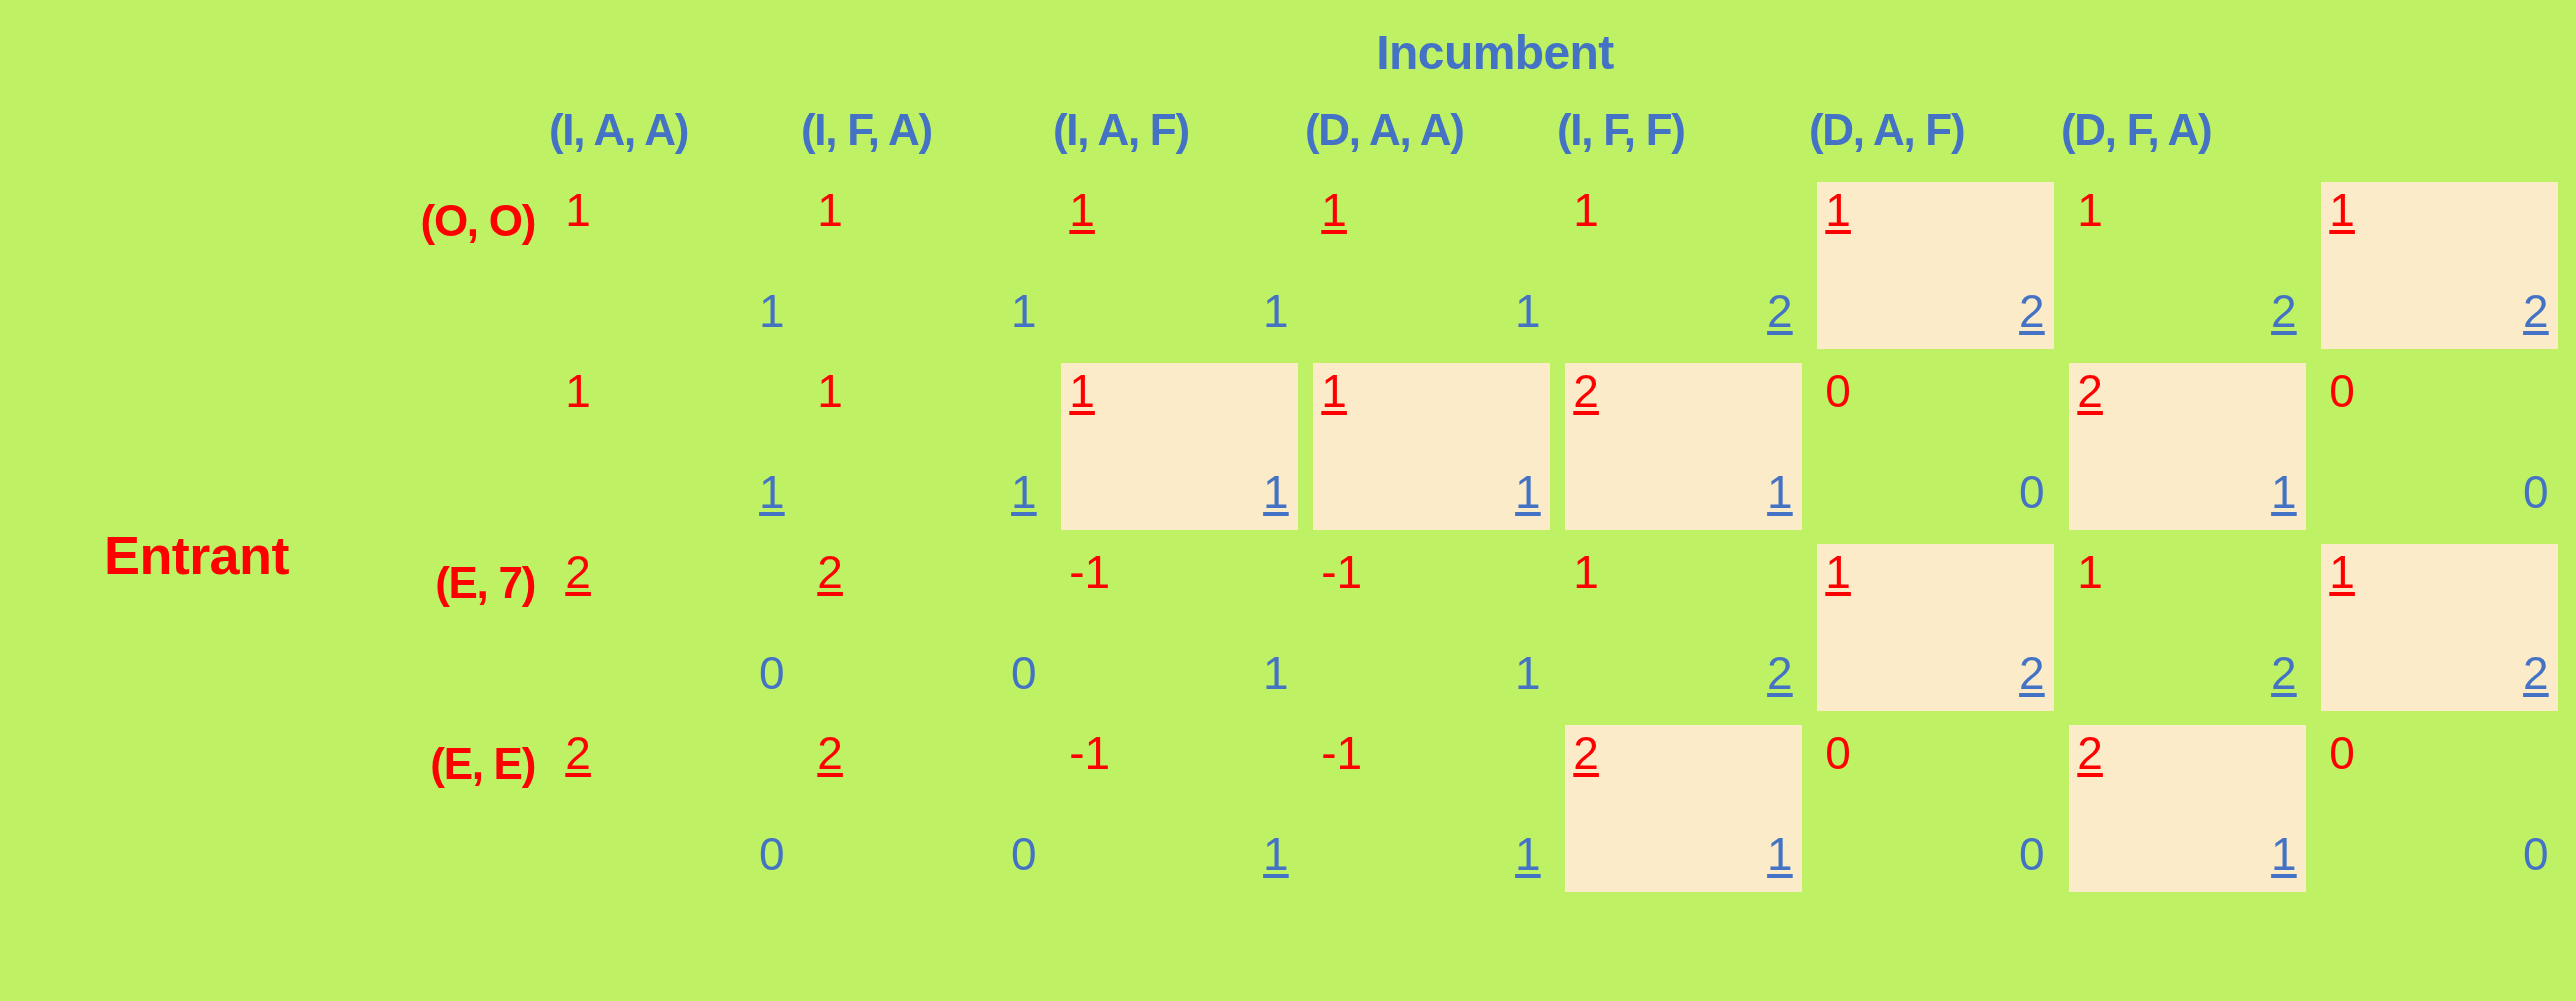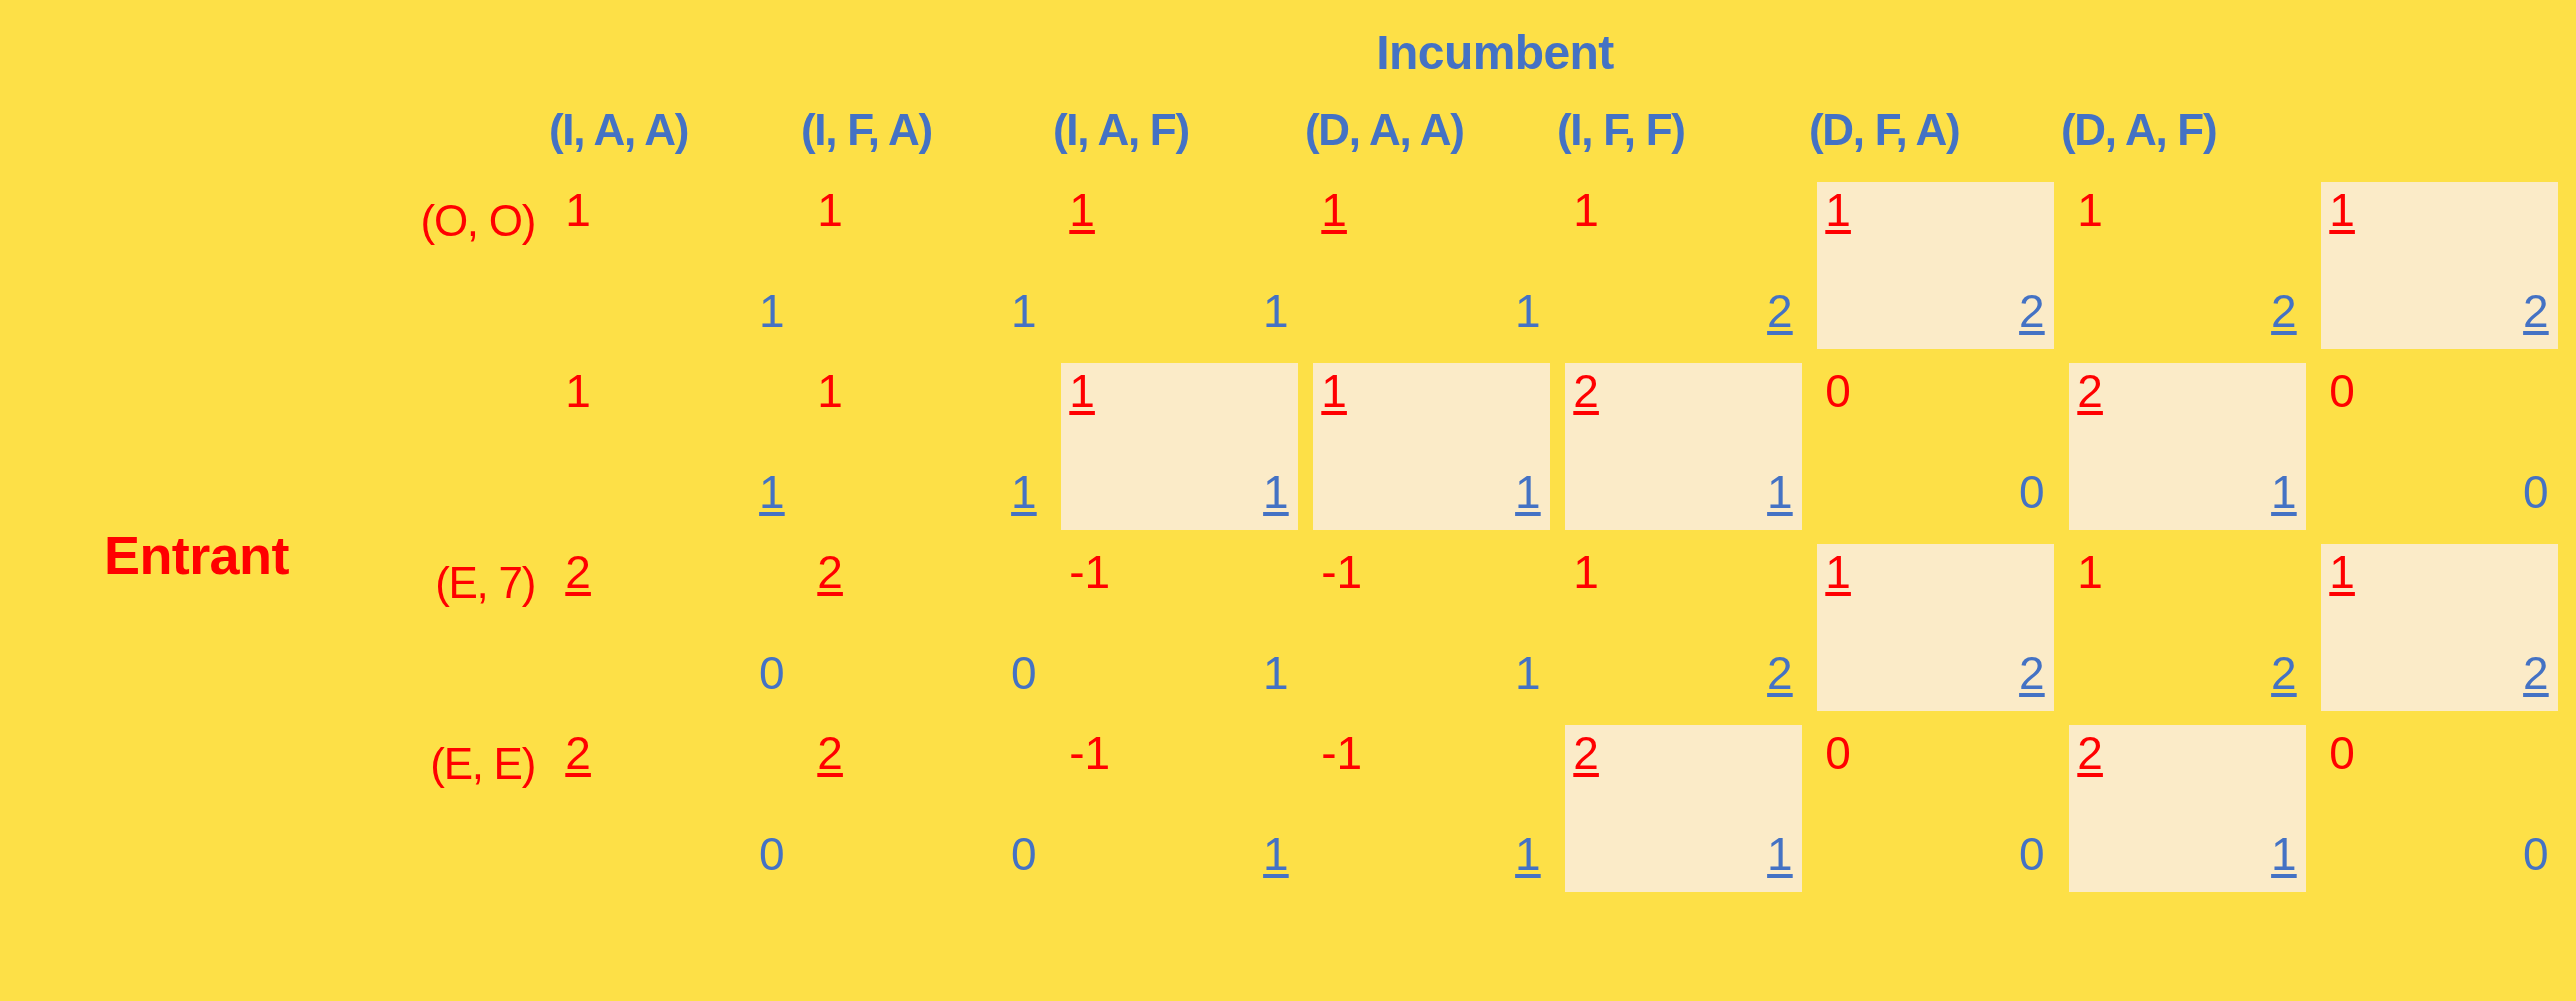--- a/index.html
+++ b/index.html
@@ -1,17 +1,17 @@
 <!DOCTYPE html>
 <html style="font-size:10px"><head>
 <meta charset="utf-8">
 <style>
   html,body{margin:0;padding:0;background:#000;}
   body{width:2576px;height:1002px;font-family:"Liberation Sans",sans-serif;overflow:hidden;}
-  .stage{position:relative;width:2576px;height:1002px;background:#fde047;}
+  .stage{position:relative;width:2576px;height:1002px;background:#bef264;}
 
   .incumbent-title{
     position:absolute; left:0; right:0; top:25px;
     text-align:center; color:#4472C4; font-weight:bold; font-size:48px;
     letter-spacing:-0.6px;
   }
   .incumbent-title span{display:inline-block;transform:translateX(207px);}
 
   .entrant-title{
     position:absolute; left:104px; top:524px;
@@ -29,21 +29,21 @@
     color:#4472C4; font-weight:bold; font-size:44px;
     letter-spacing:-1.3px; line-height:1.05;
   }
 
   .body-rows{position:relative;}
   .mrow{display:flex;height:181px;position:relative;}
 
   .rowlabel{
     position:absolute; right:100%; top:14px;
     width:264px; text-align:right; padding-right:14px;
-    color:#FF0000; font-weight:normal; font-size:44px; letter-spacing:-1.3px;
+    color:#FF0000; font-weight:bold; font-size:44px; letter-spacing:-1.3px;
     white-space:nowrap;
   }
 
   .cell{
     width:252px; position:relative; box-sizing:border-box;
   }
   .cell .bg{
     position:absolute; left:7.5px; right:7.5px; top:0px; bottom:14px;
     background:transparent;
   }
@@ -68,22 +68,22 @@
 
   <div class="entrant-title">Entrant</div>
 
   <div class="grid">
     <div class="colhead-row" id="colhead-row">
         <div class="colhead">(I, A, A)</div>
         <div class="colhead">(I, F, A)</div>
         <div class="colhead">(I, A, F)</div>
         <div class="colhead">(D, A, A)</div>
         <div class="colhead">(I, F, F)</div>
+        <div class="colhead">(D, A, F)</div>
         <div class="colhead">(D, F, A)</div>
-        <div class="colhead">(D, A, F)</div>
       </div>
     <div class="body-rows" id="body-rows">
         <div class="mrow">
           <div class="rowlabel">(O, O)</div>
           <div class="cell">
             <div class="bg"></div>
             <div class="val red">1</div>
             <div class="val blue">1</div>
           </div>
           <div class="cell">

